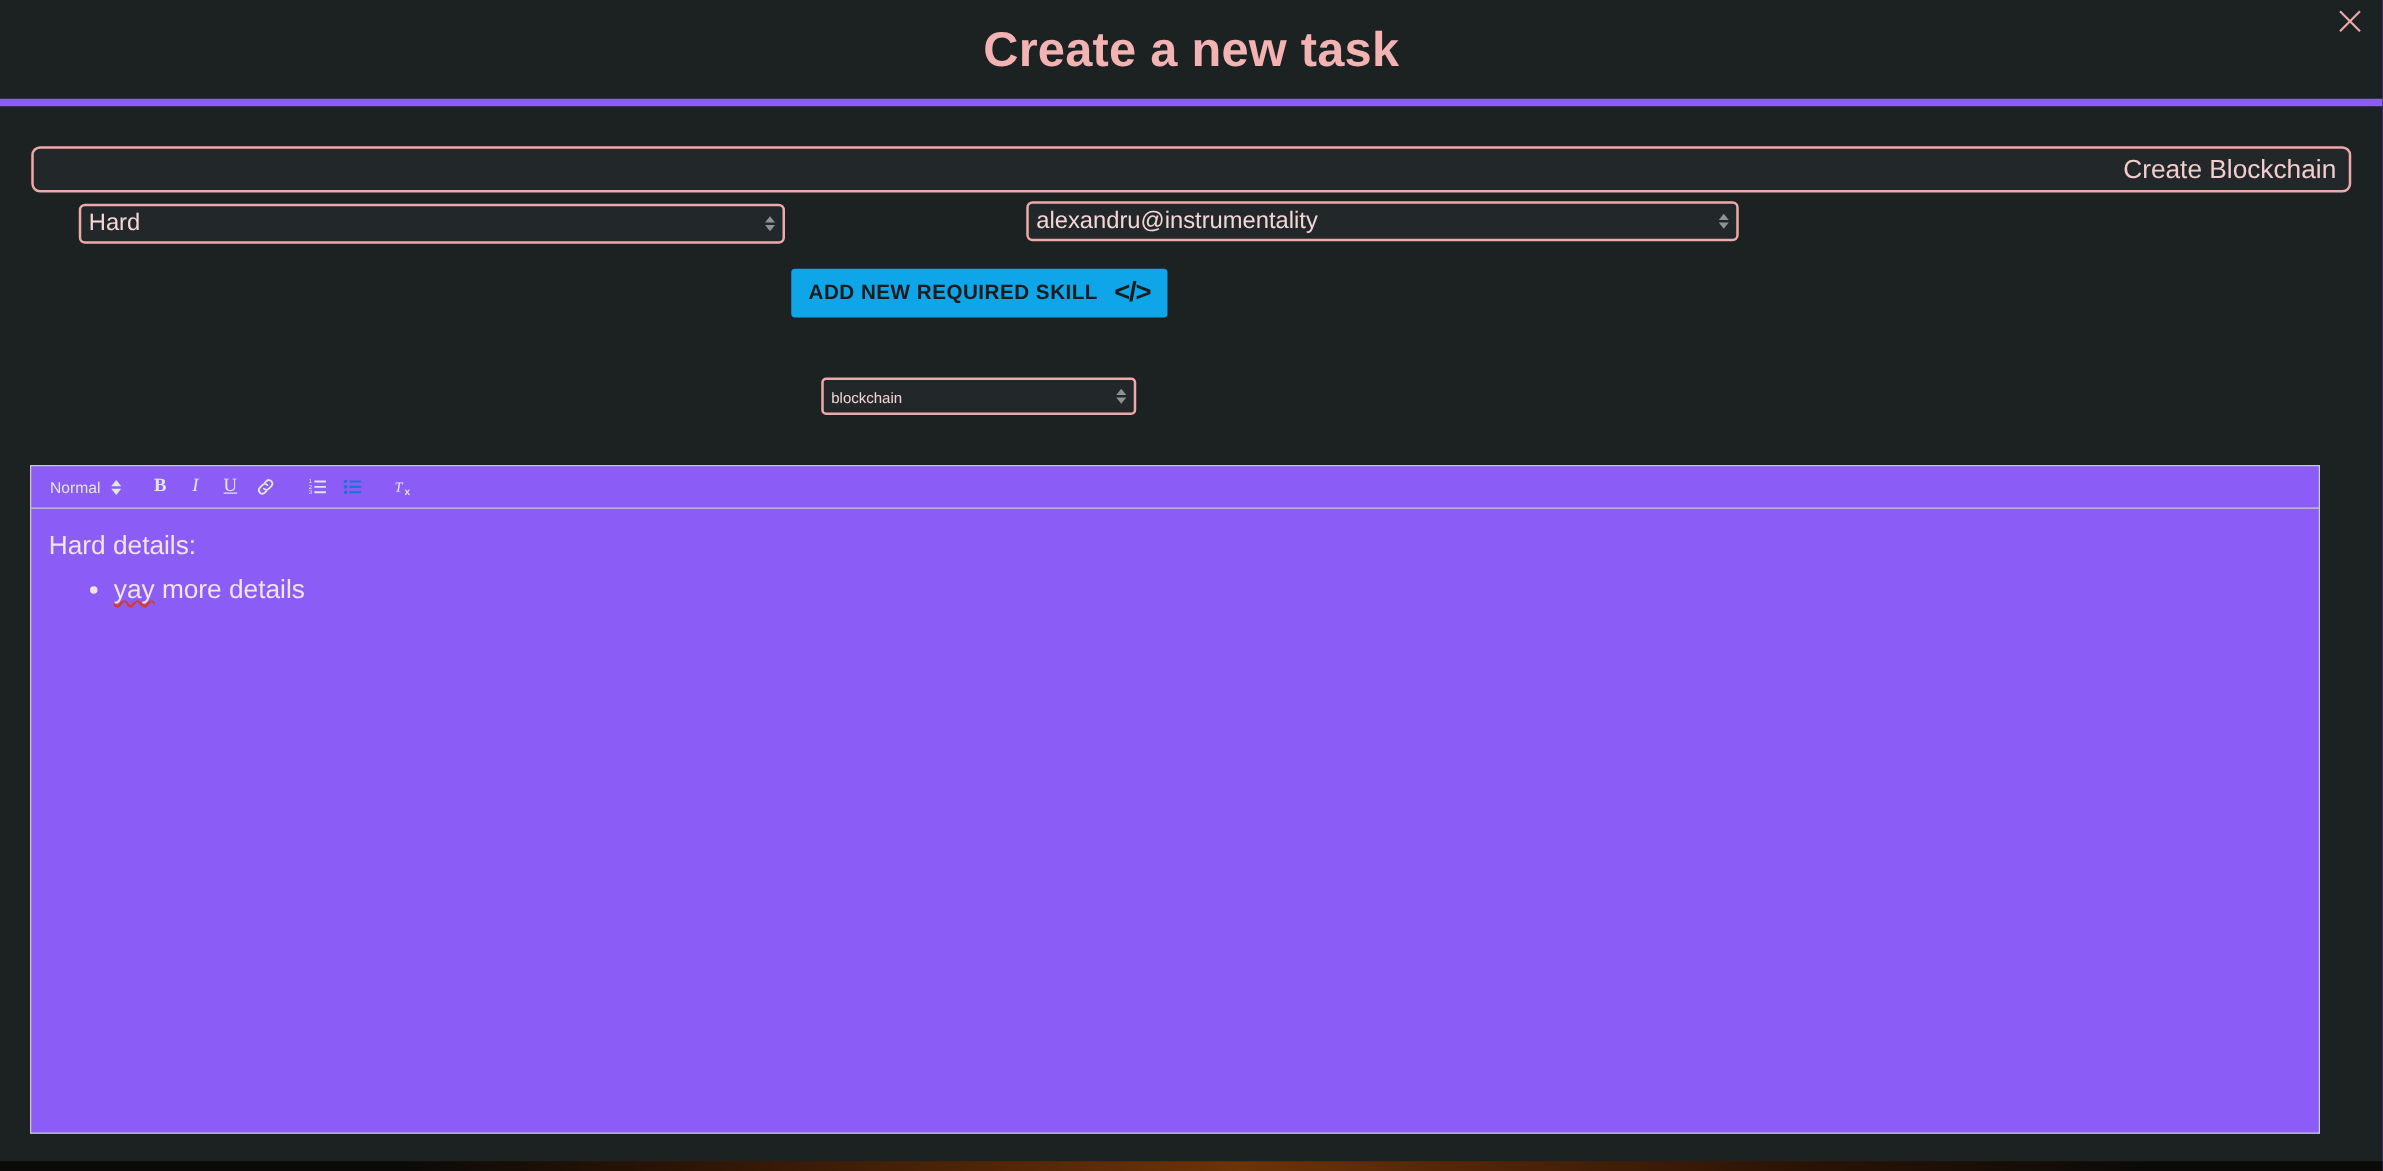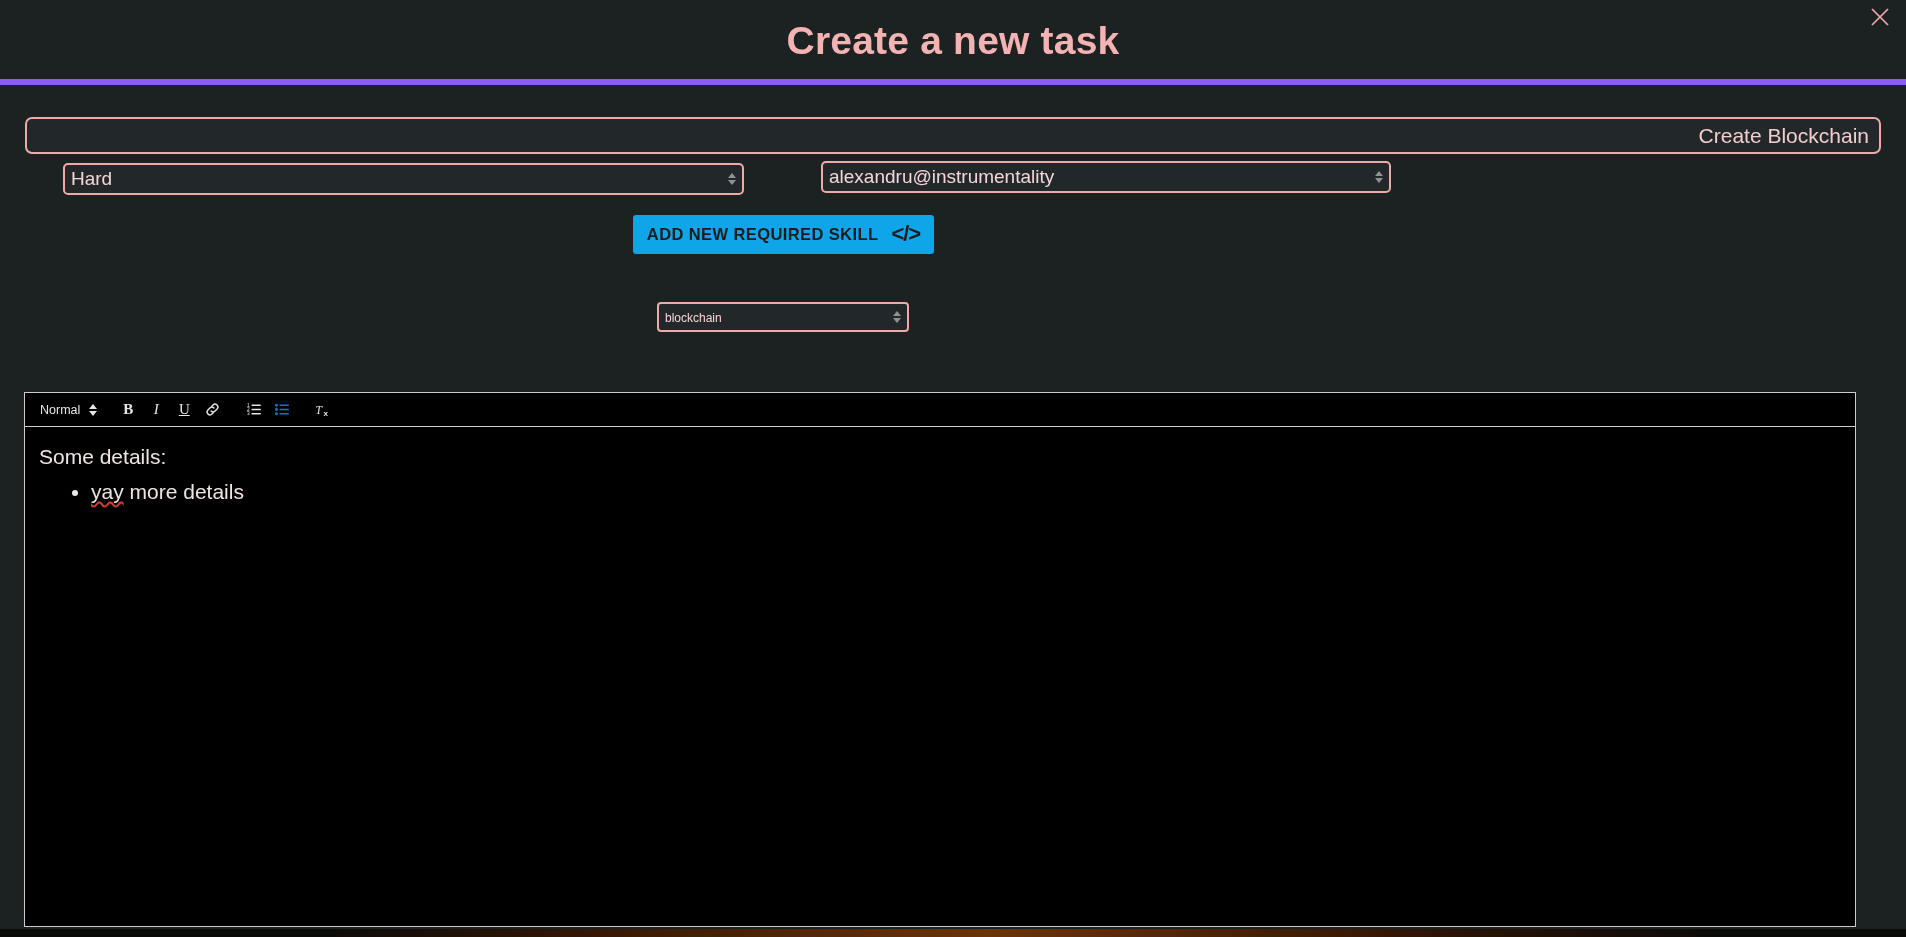--- a/index.html
+++ b/index.html
@@ -92,21 +92,21 @@
   }
   .sel-arrows i {
     display: block;
     width: 0; height: 0;
     border-left: 4px solid transparent;
     border-right: 4px solid transparent;
   }
   .sel-arrows i.up   { border-bottom: 5px solid #8d9294; }
   .sel-arrows i.down { border-top: 5px solid #8d9294; }
 
-  #difficulty-wrap { left: 63px;  top: 163px; width: 681px; }
+  #difficulty-wrap { left: 63px;  top: 163px; width: 565px; }
   #assignee-wrap   { left: 821px; top: 161px; width: 570px; }
   #skill-wrap      { left: 657px; top: 302px; width: 252px; height: 30px; }
   #skill-wrap select.sel { font-size: 12px; border-radius: 4px; }
 
   
   #add-skill-button {
     position: absolute;
     left: 633px; top: 215px;
     width: 301px; height: 39px;
     background: #0ea5e9;
@@ -127,24 +127,24 @@
     font-size: 22px;
     font-weight: bold;
     line-height: 1;
     letter-spacing: -1px;
     margin-top: -2px;
   }
 
   
   #editor-container {
     position: absolute;
-    left: 24px; top: 392px;
+    left: 24px; top: 372px;
     width: 1832px; height: 535px;
     border: 1px solid #c9cccb;
-    background: #000000;
+    background: #8b5cf6;
   }
   #editor-toolbar {
     height: 34px;
     border-bottom: 1px solid #c9cccb;
     display: flex;
     align-items: center;
     padding-left: 13px;
     gap: 0px;
   }
   .tb-btn {
@@ -328,21 +328,21 @@
     <div class="tb-btn">
       <svg width="18" height="18" viewBox="0 0 18 18">
         <text x="0.5" y="12.5" fill="#e4e6e4" font-size="11.5" font-style="italic" font-family="Liberation Serif, serif">T</text>
         <text x="8.5" y="15" fill="#e4e6e4" font-size="8" font-weight="bold" font-family="Liberation Sans, sans-serif">x</text>
       </svg>
     </div>
 
   </div>
 
   <div id="editor-body">
-    <p>Some details:</p>
+    <p>Hard details:</p>
     <ul>
       <li><span class="spellerr">yay</span><span> more details</span></li>
     </ul>
   </div>
 
 </div>
 
 <div id="bottom-strip"></div>
 
 </body></html>

